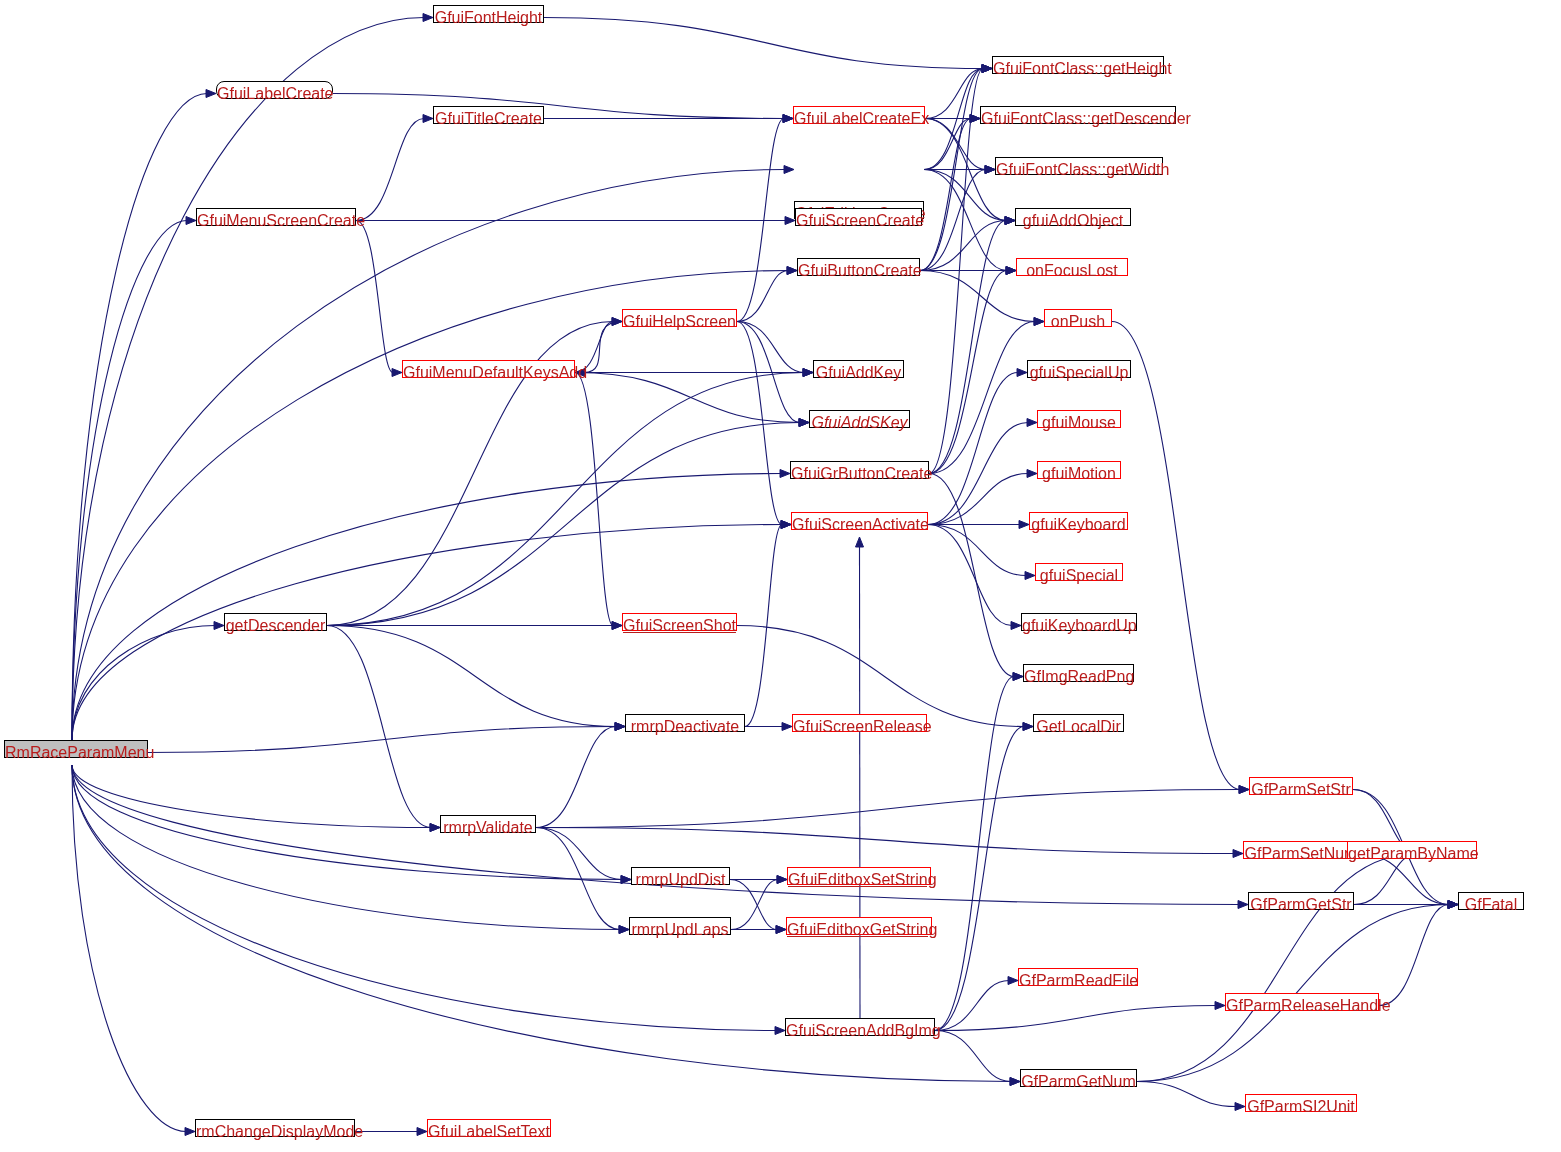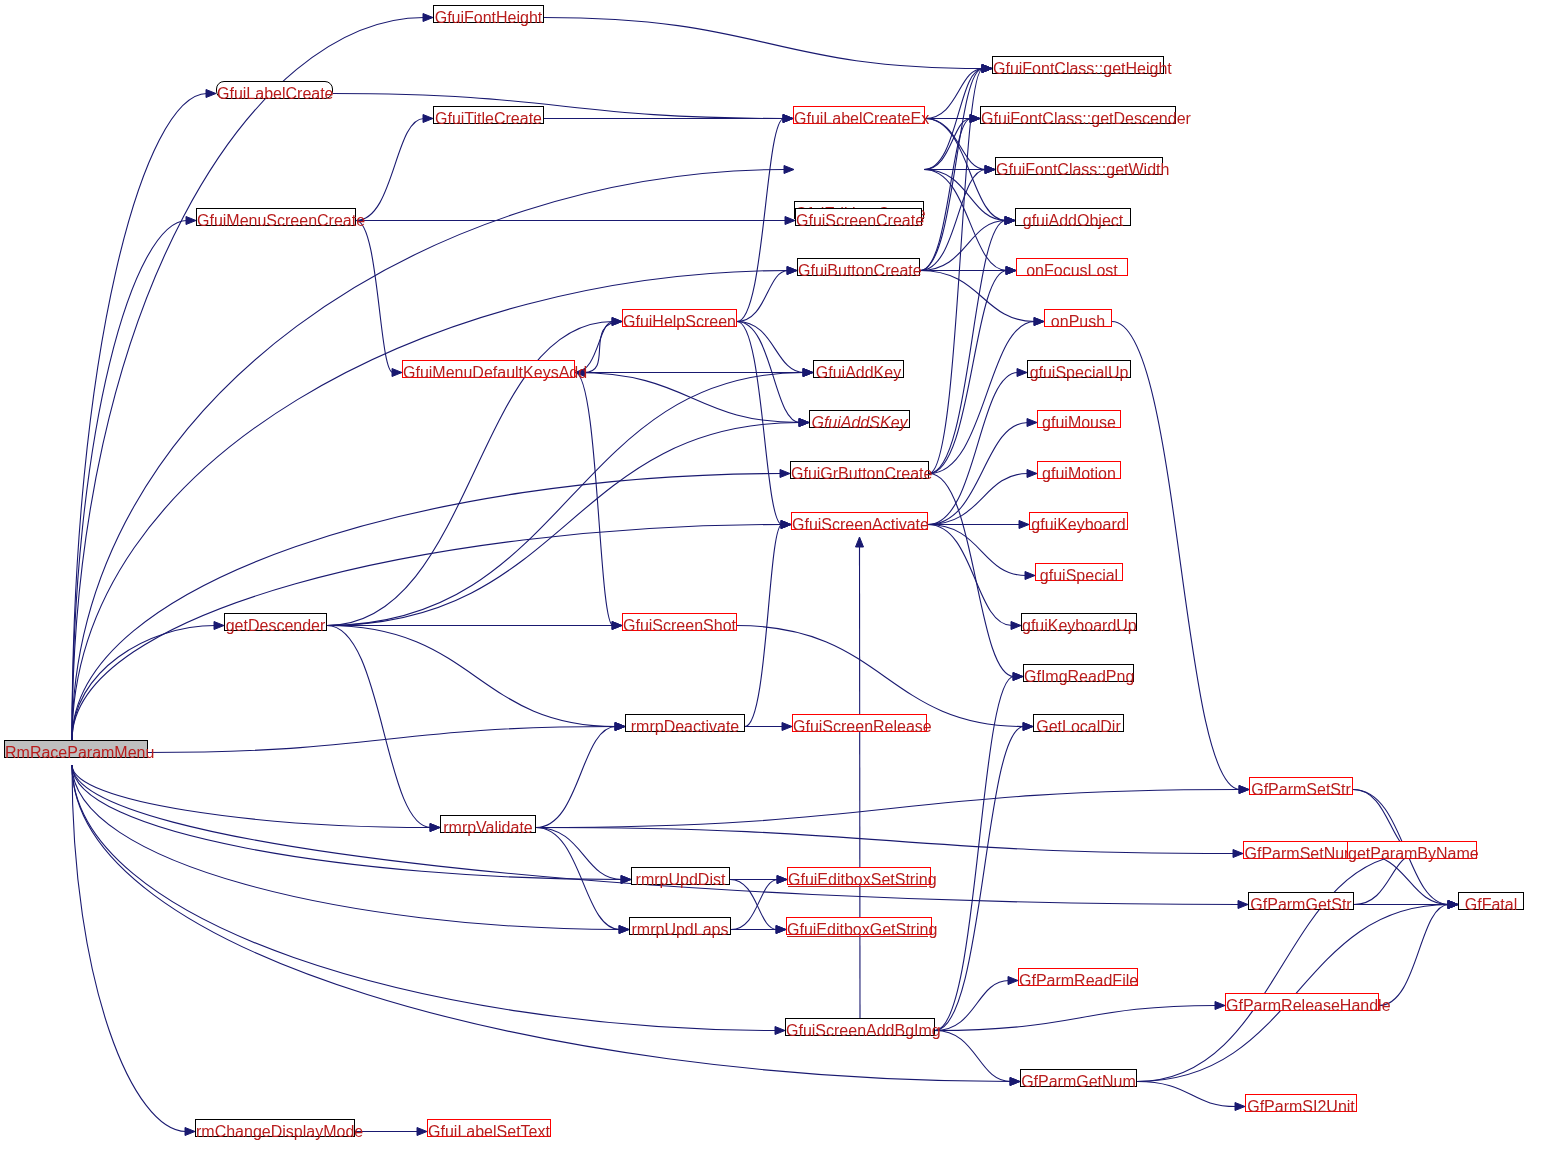--- a/index.html
+++ b/index.html
@@ -213,21 +213,21 @@
     </svg>
   <div id="nodes">
       <div class="node root" style="left: 4px; top: 740px; width: 144px;">RmRaceParamMenu</div>
       <div class="node" style="left: 433px; top: 5px; width: 111px;">GfuiFontHeight</div>
       <div class="node" style="left: 216px; top: 81px; width: 117px; border-radius: 8px;">GfuiLabelCreate</div>
       <div class="node" style="left: 433px; top: 106px; width: 111px;">GfuiTitleCreate</div>
       <div class="node" style="left: 196px; top: 208px; width: 160px;">GfuiMenuScreenCreate</div>
       <div class="node red" style="left: 402px; top: 360px; width: 173px;">GfuiMenuDefaultKeysAdd</div>
       <div class="node red" style="left: 622px; top: 309px; width: 115px;">GfuiHelpScreen</div>
       <div class="node" style="left: 224px; top: 613px; width: 103px;">getDescender</div>
-      <div class="node red" style="left: 622px; top: 613px; width: 115px;">GfuiScreenShot</div>
+      <div class="node red" style="left: 622px; top: 613px; width: 115px; text-decoration: underline;">GfuiScreenShot</div>
       <div class="node" style="left: 625px; top: 714px; width: 120px;">rmrpDeactivate</div>
       <div class="node red" style="left: 792px; top: 714px; width: 135px;">GfuiScreenRelease</div>
       <div class="node" style="left: 440px; top: 815px; width: 96px;">rmrpValidate</div>
       <div class="node" style="left: 631px; top: 867px; width: 99px;">rmrpUpdDist</div>
       <div class="node" style="left: 629px; top: 917px; width: 102px;">rmrpUpdLaps</div>
       <div class="node red" style="left: 787px; top: 867px; width: 144px; text-decoration: underline;">GfuiEditboxSetString</div>
       <div class="node red" style="left: 786px; top: 917px; width: 146px; text-decoration: underline;">GfuiEditboxGetString</div>
       <div class="node" style="left: 195px; top: 1119px; width: 160px;">rmChangeDisplayMode</div>
       <div class="node red" style="left: 427px; top: 1119px; width: 124px;">GfuiLabelSetText</div>
       <div class="node red" style="left: 793px; top: 106px; width: 132px;">GfuiLabelCreateEx</div>

